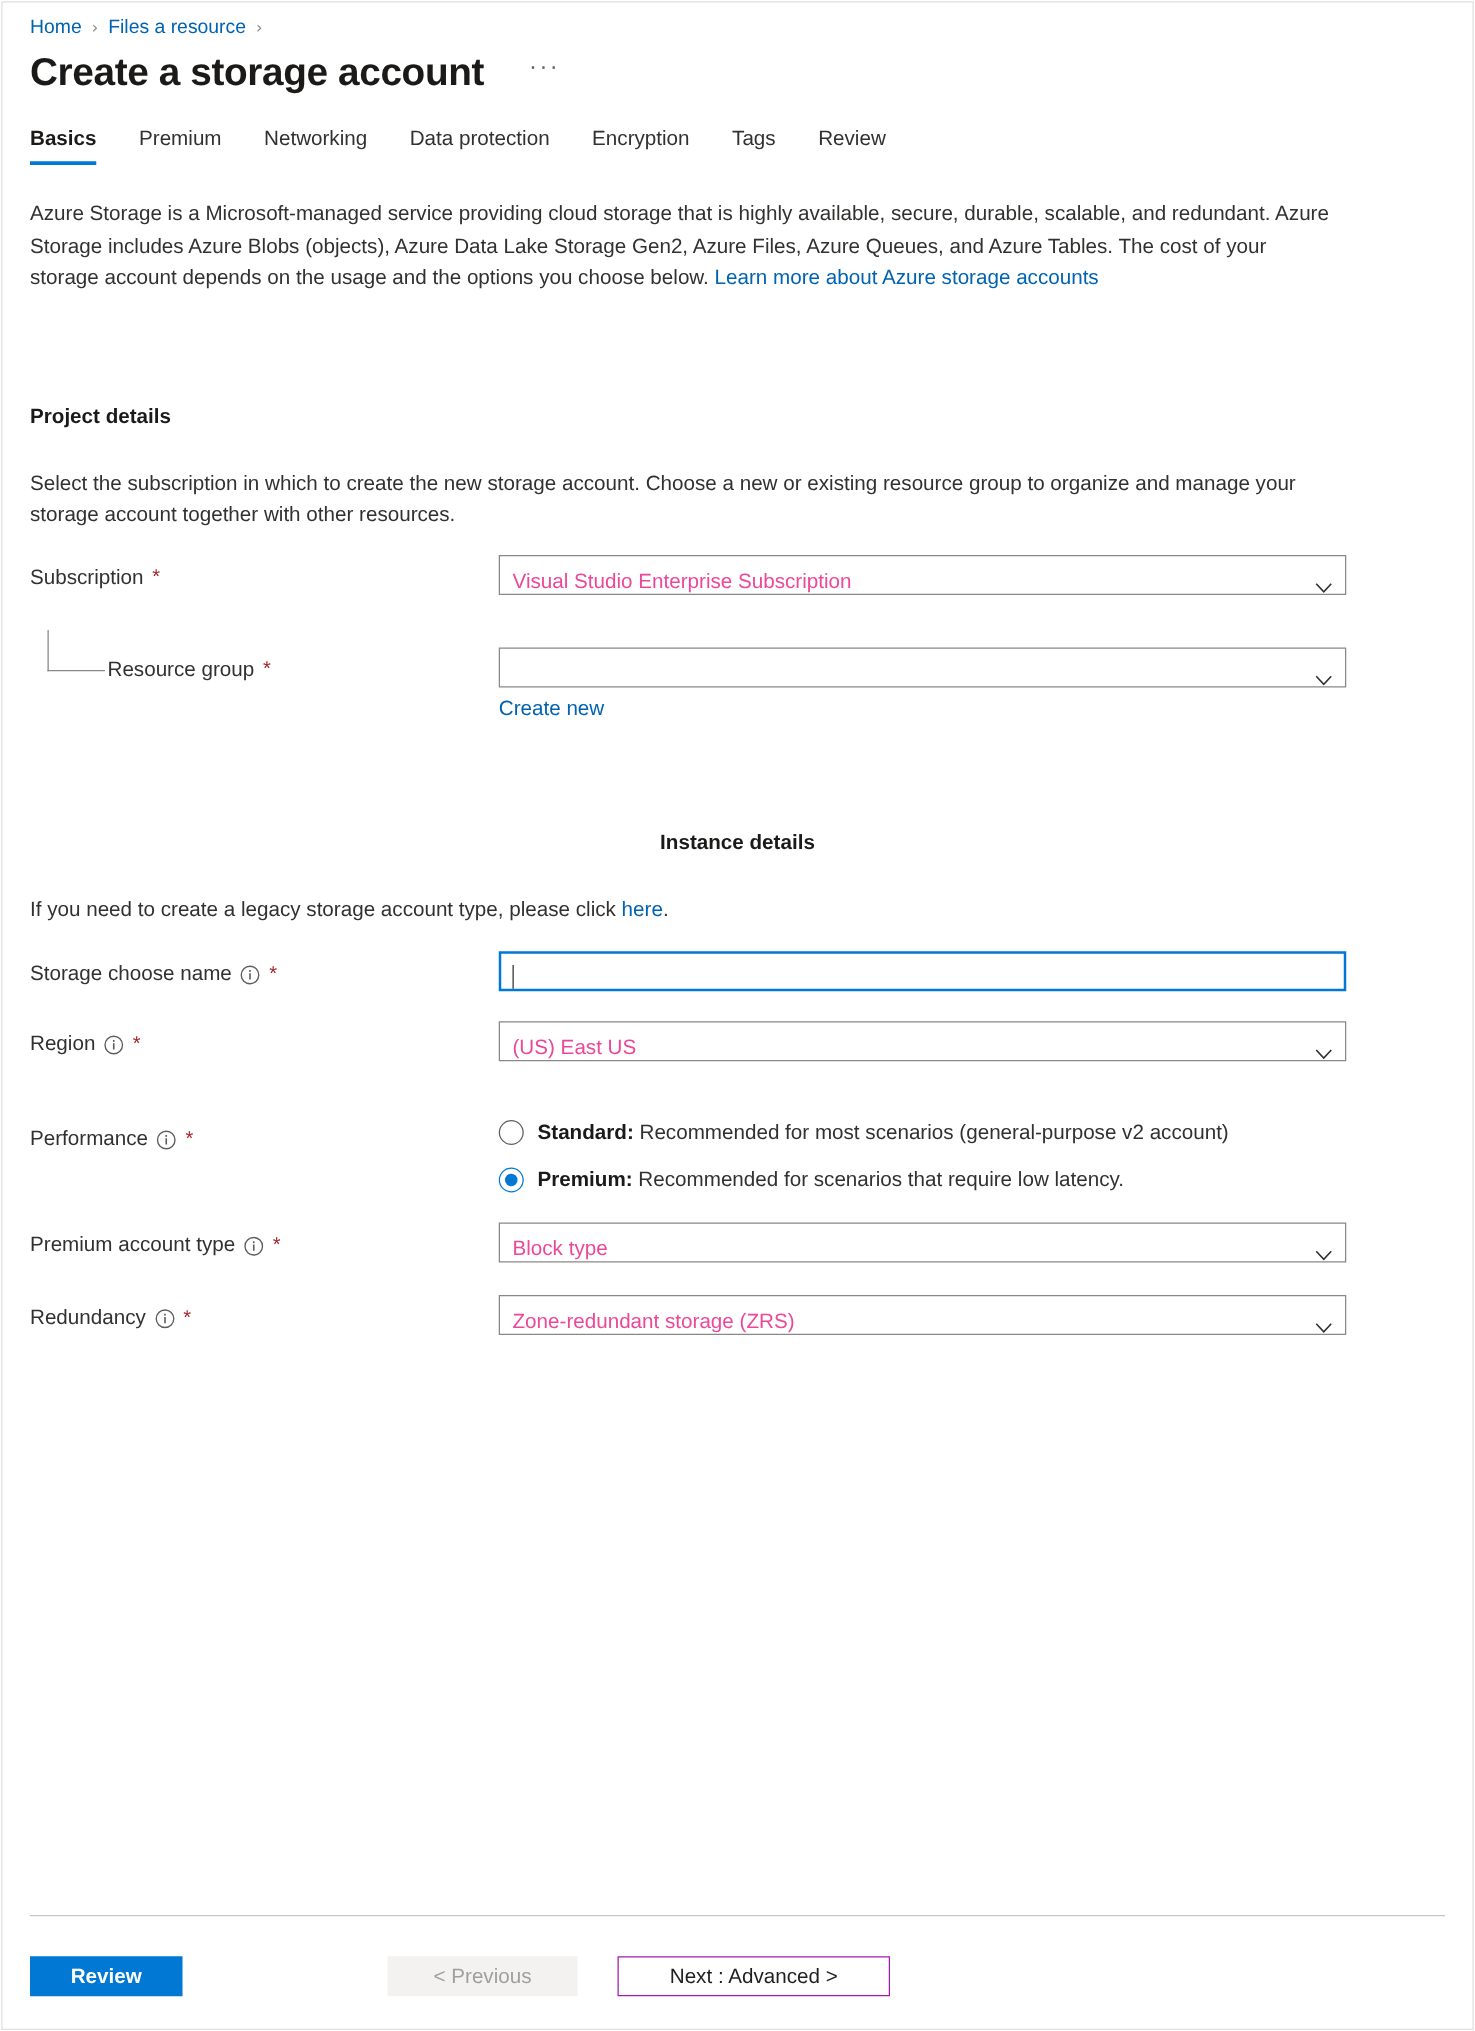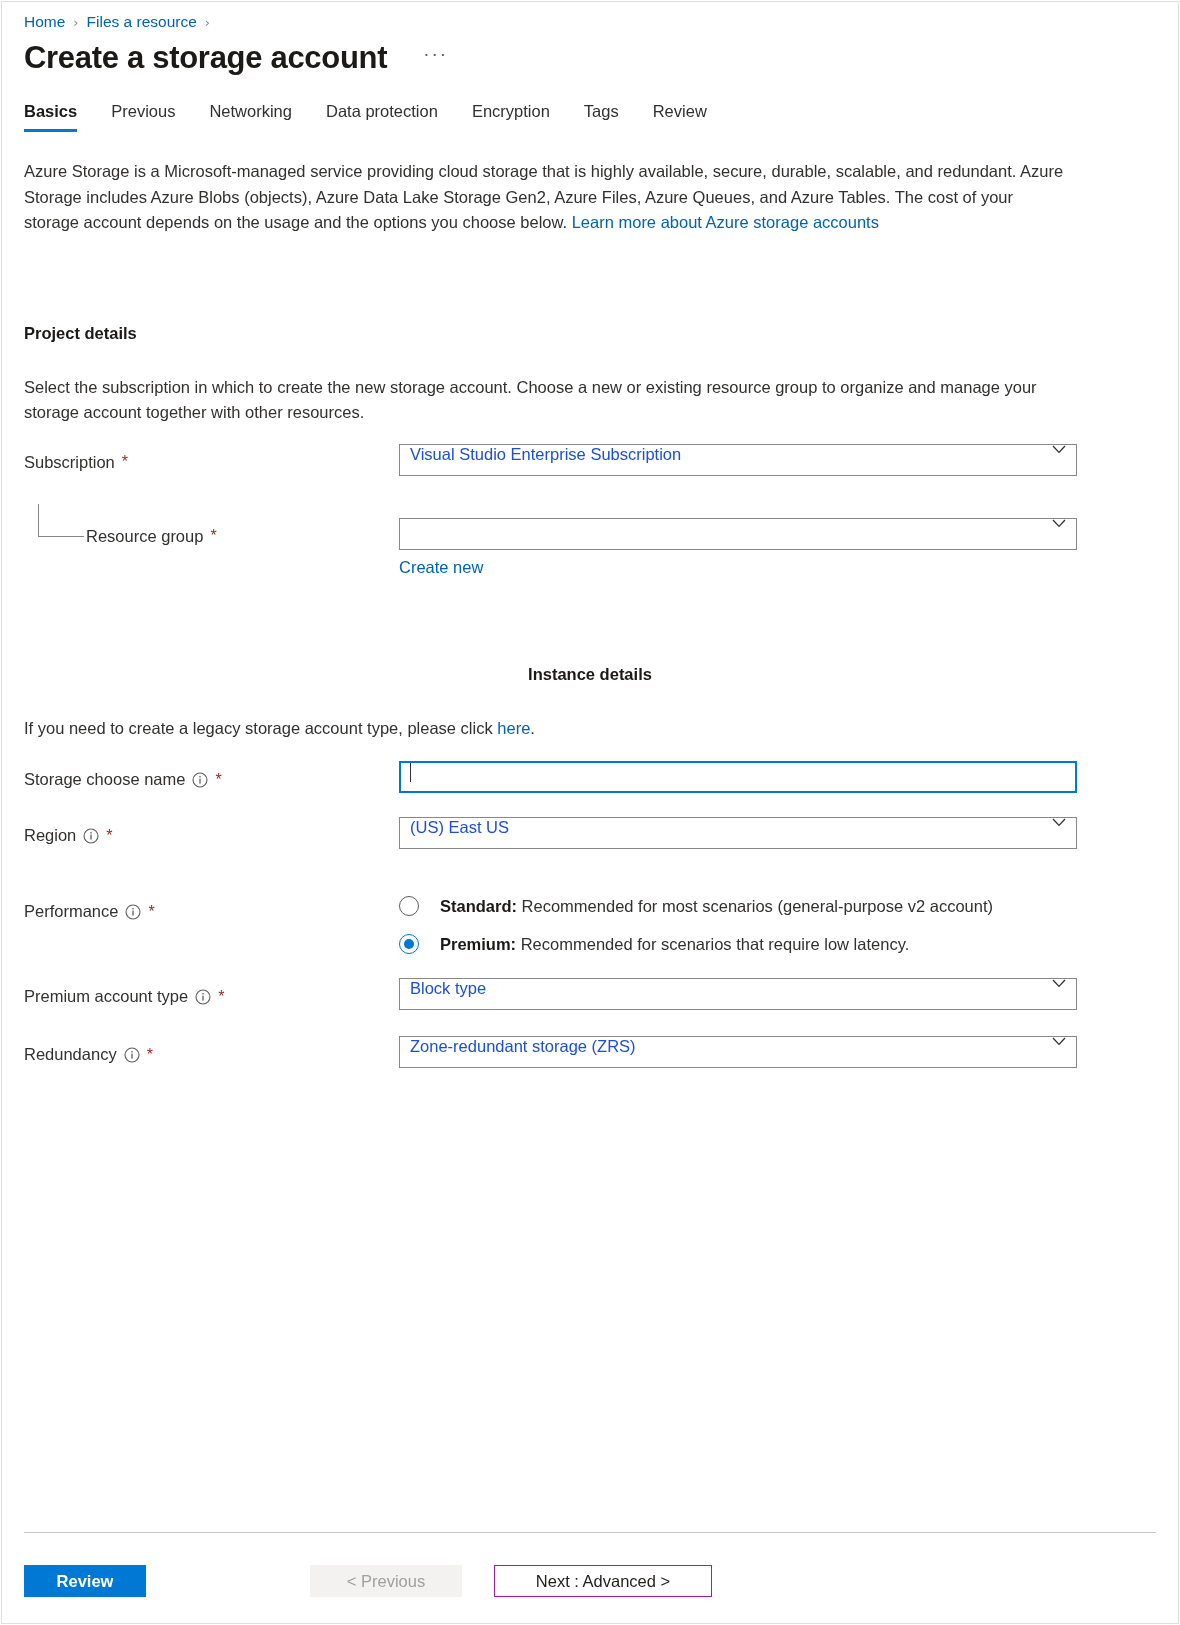--- a/index.html
+++ b/index.html
@@ -151,23 +151,23 @@
   .info-icon svg { display: block; }
   .field-cell { flex: 1 1 auto; }
 
   
   .sel, .txt {
     width: 678px;
     height: 32px;
     border: 1px solid #8a8886;
     background: #fff;
     font-size: 16.5px;
-    color: #1d4ed8;
-    display: flex;
-    align-items: flex-start;
+    color: #ec4899;
+    display: flex;
+    align-items: flex-end;
     padding: 0 10px;
     position: relative;
     cursor: pointer;
     font-family: "Liberation Sans", sans-serif;
   }
   .sel .val { flex: 1 1 auto; white-space: nowrap; overflow: hidden; }
   .sel .chev {
     flex: 0 0 auto;
     color: #323130;
     display: flex;
@@ -203,21 +203,21 @@
     border-left: 1px solid #8a8886;
     border-bottom: 1px solid #8a8886;
     pointer-events: none;
   }
 
   
   .radio-group { display: flex; flex-direction: column; gap: 18px; padding-top: 3px; }
   .radio-item {
     display: flex;
     align-items: center;
-    gap: 21px;
+    gap: 11px;
     font-size: 16.5px;
     color: #323130;
     cursor: pointer;
   }
   .radio {
     width: 20px; height: 20px;
     flex: 0 0 20px;
     border-radius: 50%;
     border: 1px solid #605e5c;
     background: #fff;
@@ -294,21 +294,21 @@
     <span class="crumb-sep">›</span>
   </div>
 
   <div class="title-row">
     <div class="page-title">Create a storage account</div>
     <div class="ellipsis-btn">···</div>
   </div>
 
   <div class="tabs">
     <div class="tab active"><span>Basics</span></div>
-    <div class="tab"><span>Previous</span></div>
+    <div class="tab"><span>Premium</span></div>
     <div class="tab"><span>Networking</span></div>
     <div class="tab"><span>Data protection</span></div>
     <div class="tab"><span>Encryption</span></div>
     <div class="tab"><span>Tags</span></div>
     <div class="tab"><span>Review</span></div>
   </div>
 
   <div class="content">
 
     <div class="intro">

